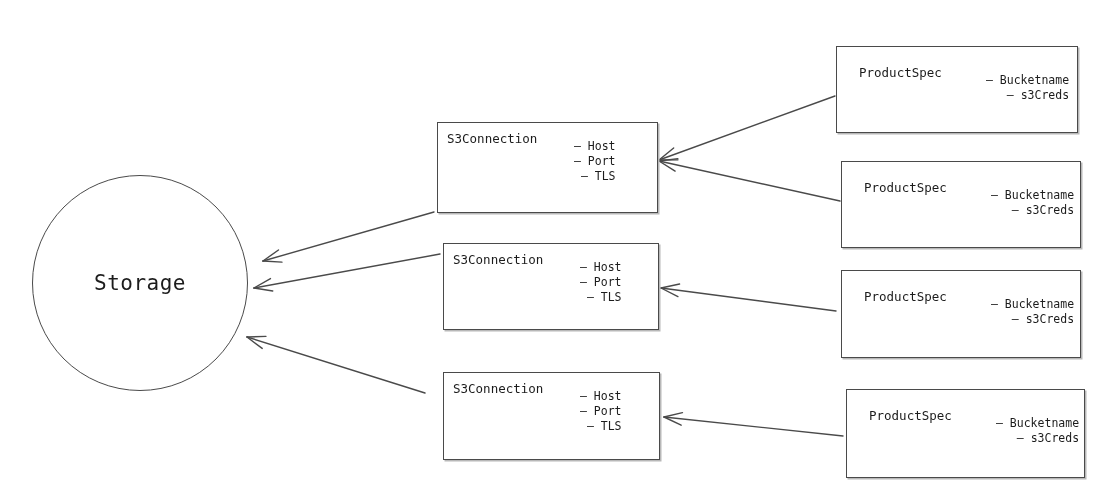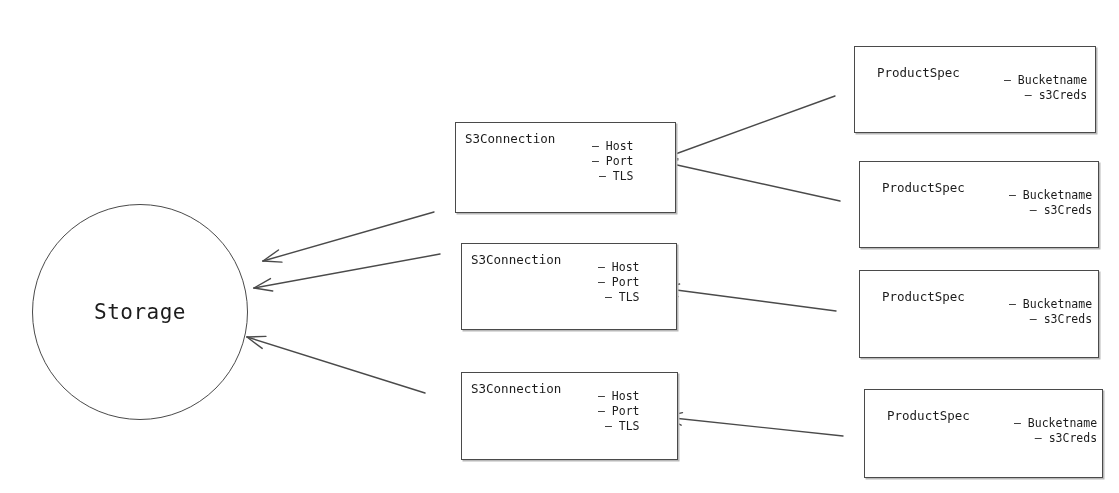--- a/index.html
+++ b/index.html
@@ -44,21 +44,20 @@
     white-space: nowrap;
   }
 
   
   .box-node {
     position: absolute;
     background: #ffffff;
     border: 1.5px solid #4a4a4a;
     box-sizing: border-box;
     box-shadow: 1.5px 1.5px 0 0 #b8b8b8;
-    margin-left: 18px;
   }
   .box-title {
     position: absolute;
     font-family: "DejaVu Sans Mono", "Liberation Mono", monospace;
     font-size: 12.5px;
     color: #1c1c1c;
     white-space: nowrap;
   }
   .box-attrs {
     position: absolute;
@@ -109,21 +108,21 @@
         <line x1="661" y1="288" x2="679.5852747128057" y2="284.05189110464937" stroke="#4a4a4a" stroke-width="1.4" stroke-linecap="round"></line>
         <line x1="661" y1="288" x2="677.9339459186309" y2="296.61634932119654" stroke="#4a4a4a" stroke-width="1.4" stroke-linecap="round"></line>
       </g>
       <g>
         <line x1="843" y1="436" x2="664" y2="417" stroke="#4a4a4a" stroke-width="1.4" stroke-linecap="round"></line>
         <line x1="664" y1="417" x2="682.4810821479475" y2="412.5898296358511" stroke="#4a4a4a" stroke-width="1.4" stroke-linecap="round"></line>
         <line x1="664" y1="417" x2="681.1434696509485" y2="425.19154737073563" stroke="#4a4a4a" stroke-width="1.4" stroke-linecap="round"></line>
       </g>
     </svg>
 
-  <div class="circle-node" id="storage-node" style="left: 32px; top: 204px; width: 216px; height: 216px; border-color: rgb(74, 74, 74);">
+  <div class="circle-node" id="storage-node" style="left: 32px; top: 175px; width: 216px; height: 216px; border-color: rgb(74, 74, 74);">
     <span class="circle-label">Storage</span>
   </div>
 
   <div class="box-node" style="left: 437px; top: 122px; width: 221px; height: 91px; border-color: rgb(74, 74, 74); box-shadow: rgb(184, 184, 184) 1.5px 1.5px 0px 0px;">
     <span class="box-title" style="left: 9px; top: 8px; color: rgb(28, 28, 28);">S3Connection</span>
     <div class="box-attrs" style="left: 136px; top: 16px; color: rgb(28, 28, 28);">
         <div>– Host</div>
         <div>– Port</div>
         <div>– TLS</div>
       </div>

